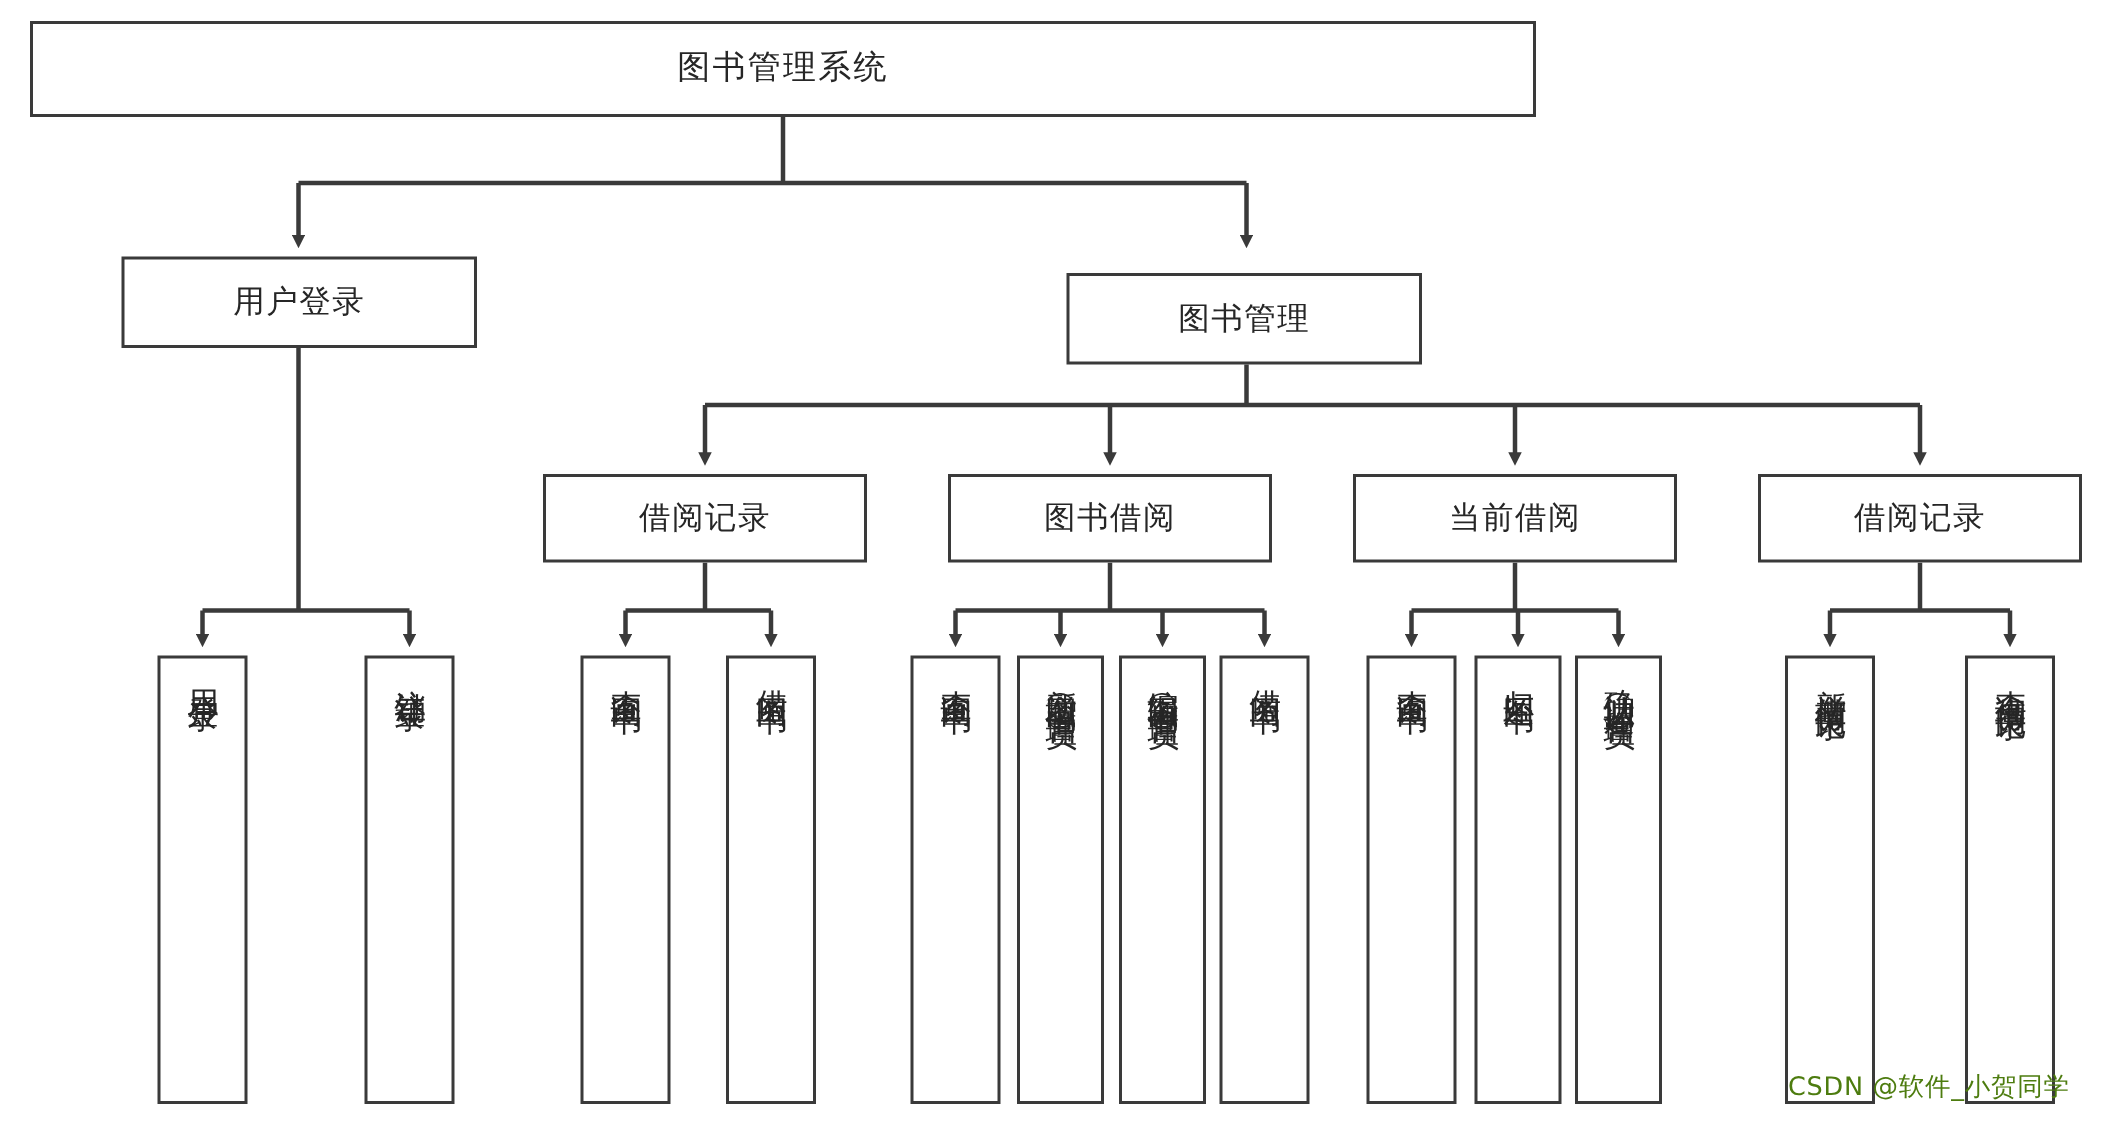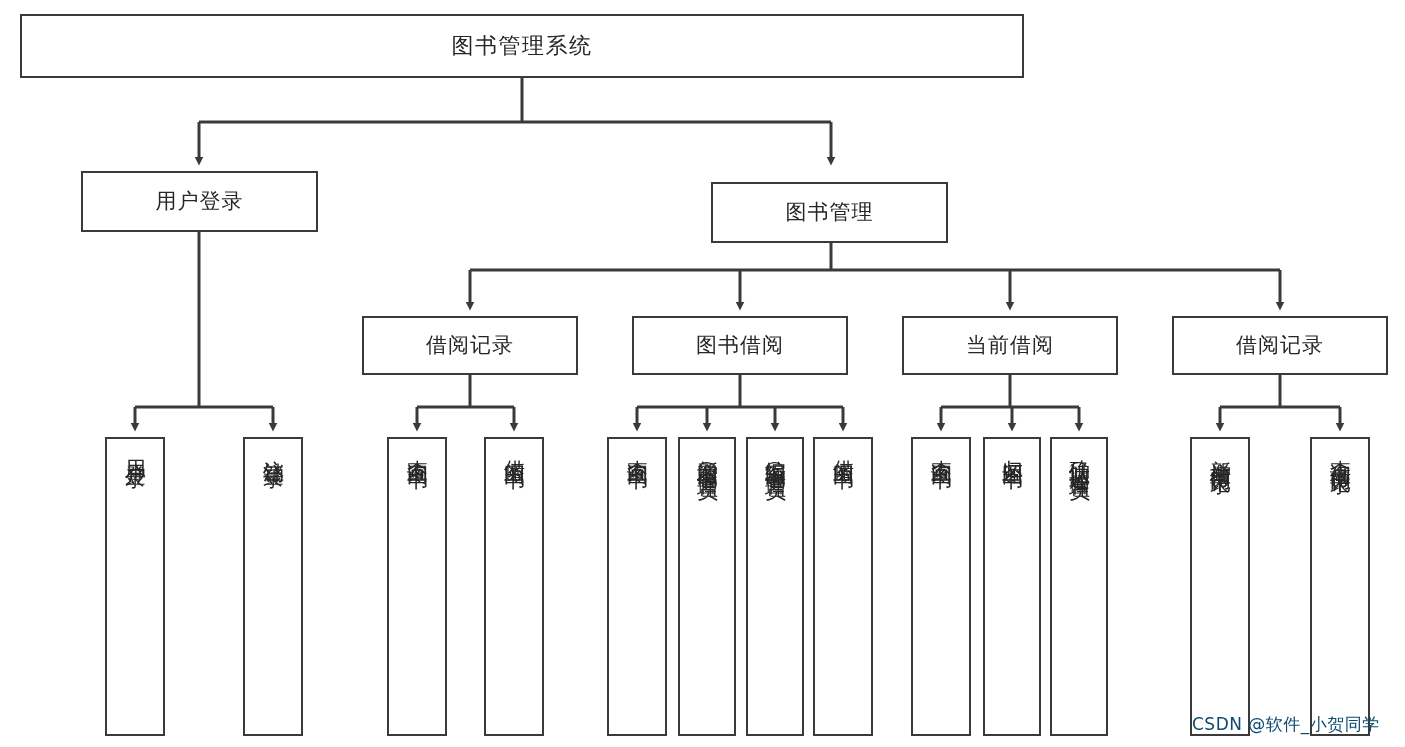--- a/index.html
+++ b/index.html
@@ -61,21 +61,21 @@
     text-orientation: upright;
     font-size: 21px;
     letter-spacing: 3px;
     line-height: 1;
     white-space: nowrap;
     max-height: 100%;
   }
   .watermark {
     position: absolute;
     font-size: 17px;
-    color: #0c4a6e;
+    color: #4d7c0f;
     white-space: nowrap;
     letter-spacing: 0.5px;
     user-select: none;
   }
 </style>
 </head>
 <body>
 
 <div id="canvas">
 

